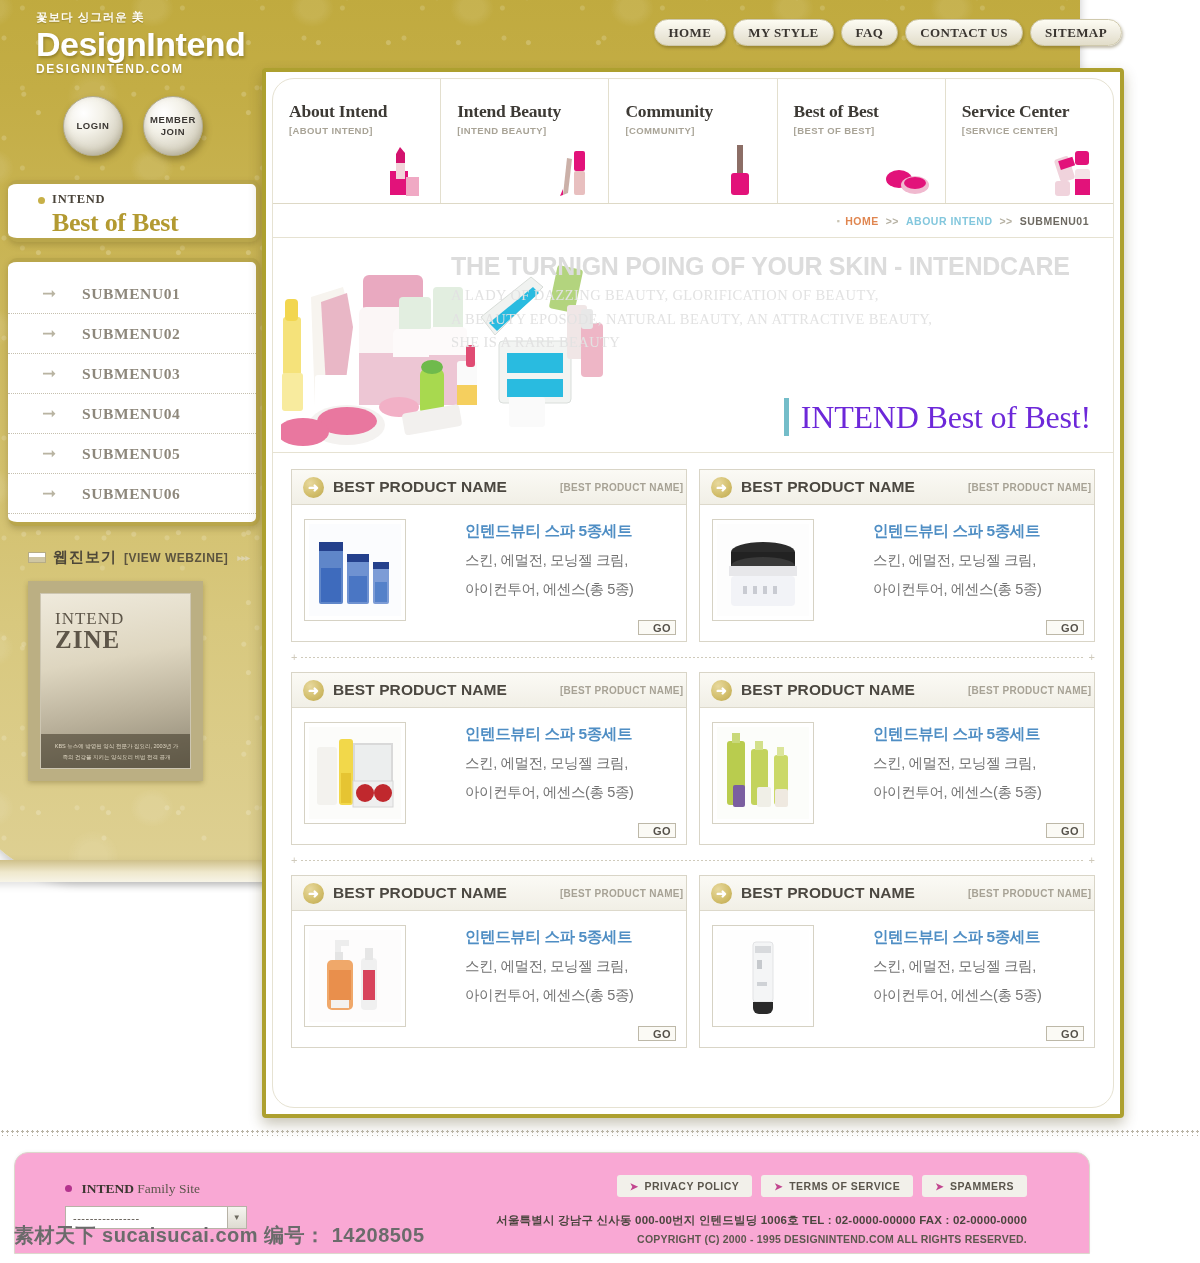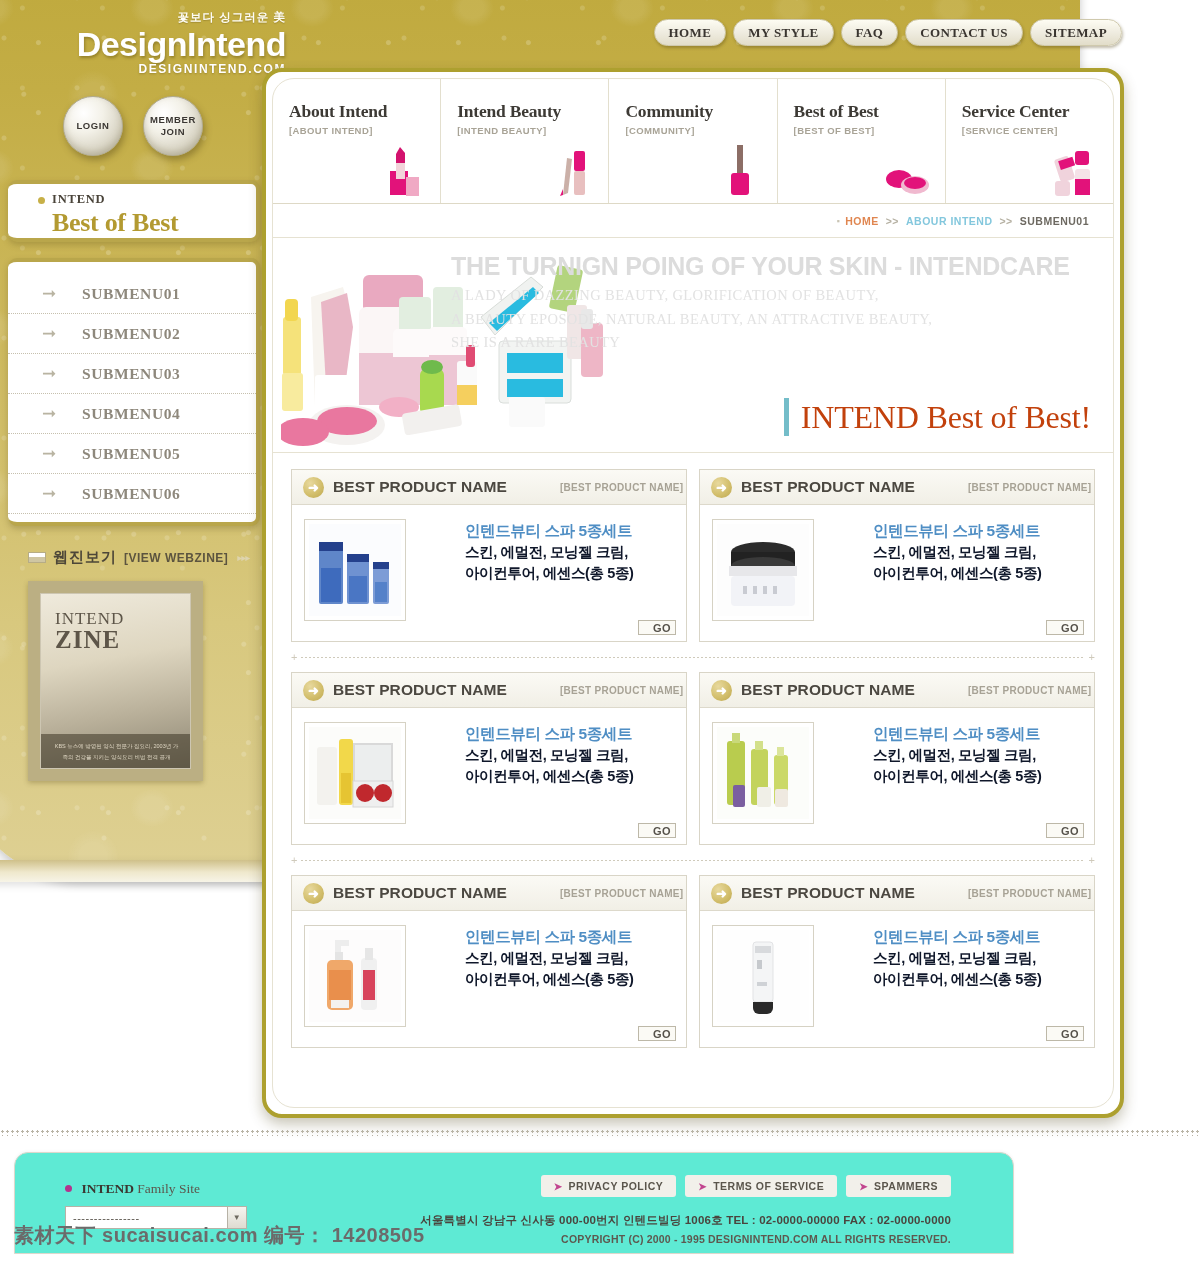--- a/index.html
+++ b/index.html
@@ -43,21 +43,21 @@
     background: linear-gradient(180deg, #cfc08a 0%, #efe8cc 55%, #f7f4e7 100%);
     box-shadow: 0 3px 8px rgba(0,0,0,0.13);
   }
 
   
   .brand {
     position: absolute;
     left: 36px;
     top: 10px;
     width: 250px;
-    text-align: right;
+    text-align: left;
   }
   .brand-tag {
     font-size: 11.5px;
     font-weight: bold;
     color: #fefdf6;
     letter-spacing: 1px;
     text-shadow: 0 1px 1px rgba(120,100,30,0.45);
   }
   .brand-name {
     font-size: 34px;
@@ -265,21 +265,21 @@
     line-height: 1.9;
   }
 
   
   .main-card {
     position: absolute;
     left: 262px;
     top: 68px;
     width: 862px;
     height: 1050px;
-    border-radius: 20px;
+    border-radius: 4px;
     background: #ffffff;
     border: 4px solid #ada02f;
     box-shadow: 0 6px 14px rgba(70,58,12,0.30);
     padding: 6px;
   }
   .main-inner {
     width: 100%; height: 100%;
     border-radius: 22px;
     border: 1px solid #e6e2d2;
     background: #ffffff;
@@ -374,21 +374,21 @@
     right: 22px;
     bottom: 16px;
     display: flex;
     align-items: center;
     gap: 12px;
   }
   .bh-bar { width: 5px; height: 38px; background: #74bdc9; }
   .bh-text {
     font-family: "Liberation Serif", serif;
     font-size: 32px;
-    color: #c2410c;
+    color: #6d28d9;
     letter-spacing: -0.2px;
   }
 
   
   .grid-wrap { padding: 16px 18px 0 18px; }
   .grid-row { display: flex; gap: 12px; }
   .row-sep {
     display: flex; align-items: center; gap: 4px;
     height: 30px; color: #cfcabb;
   }
@@ -432,21 +432,21 @@
     background: #ffffff;
     padding: 4px;
     flex: 0 0 auto;
   }
   .pc-thumb-in { width: 100%; height: 100%; position: relative; overflow: hidden; background: #fff; }
   .pc-text { margin-left: 16px; padding-top: 2px; }
   .pc-name {
     font-size: 15.5px; font-weight: bold; color: #4f8ec4; letter-spacing: -0.4px;
   }
   .pc-desc {
-    font-size: 14.5px; color: #0f172a; line-height: 1.45; margin-top: 0; letter-spacing: -0.4px; font-weight: bold;
+    font-size: 14.5px; color: #737373; line-height: 1.45; margin-top: 8px; letter-spacing: -0.4px;
   }
   .pc-go {
     position: absolute; right: 10px; bottom: 6px;
     border: 1px solid #bdb8a8;
     background: #fbfaf5;
     font-size: 11px; font-weight: bold; color: #55514a;
     padding: 1px 4px 0 14px; letter-spacing: 0.5px;
     cursor: pointer;
   }
 
@@ -454,24 +454,24 @@
   .foot-dots {
     position: absolute;
     left: 0; top: 1129px;
     width: 1200px; height: 7px;
     background-image: radial-gradient(circle, #b9b4a6 1px, transparent 1.2px);
     background-size: 5px 5px;
   }
   .footer {
     position: absolute;
     left: 14px; top: 1152px;
-    width: 1000px; height: 102px;
+    width: 1076px; height: 102px;
     border: 1px solid #dcd8cc;
     border-radius: 14px 14px 0 0;
-    background: #5eead4;
+    background: #f9a8d4;
     box-shadow: 0 -1px 3px rgba(0,0,0,0.04);
   }
   .ft-family { position: absolute; left: 50px; top: 28px; }
   .ft-family-label {
     font-family: "Liberation Serif", serif;
     font-size: 13.5px; color: #5c564c;
   }
   .ft-family-label b { color: #3b3731; }
   .ft-family-label::before {
     content: "";

